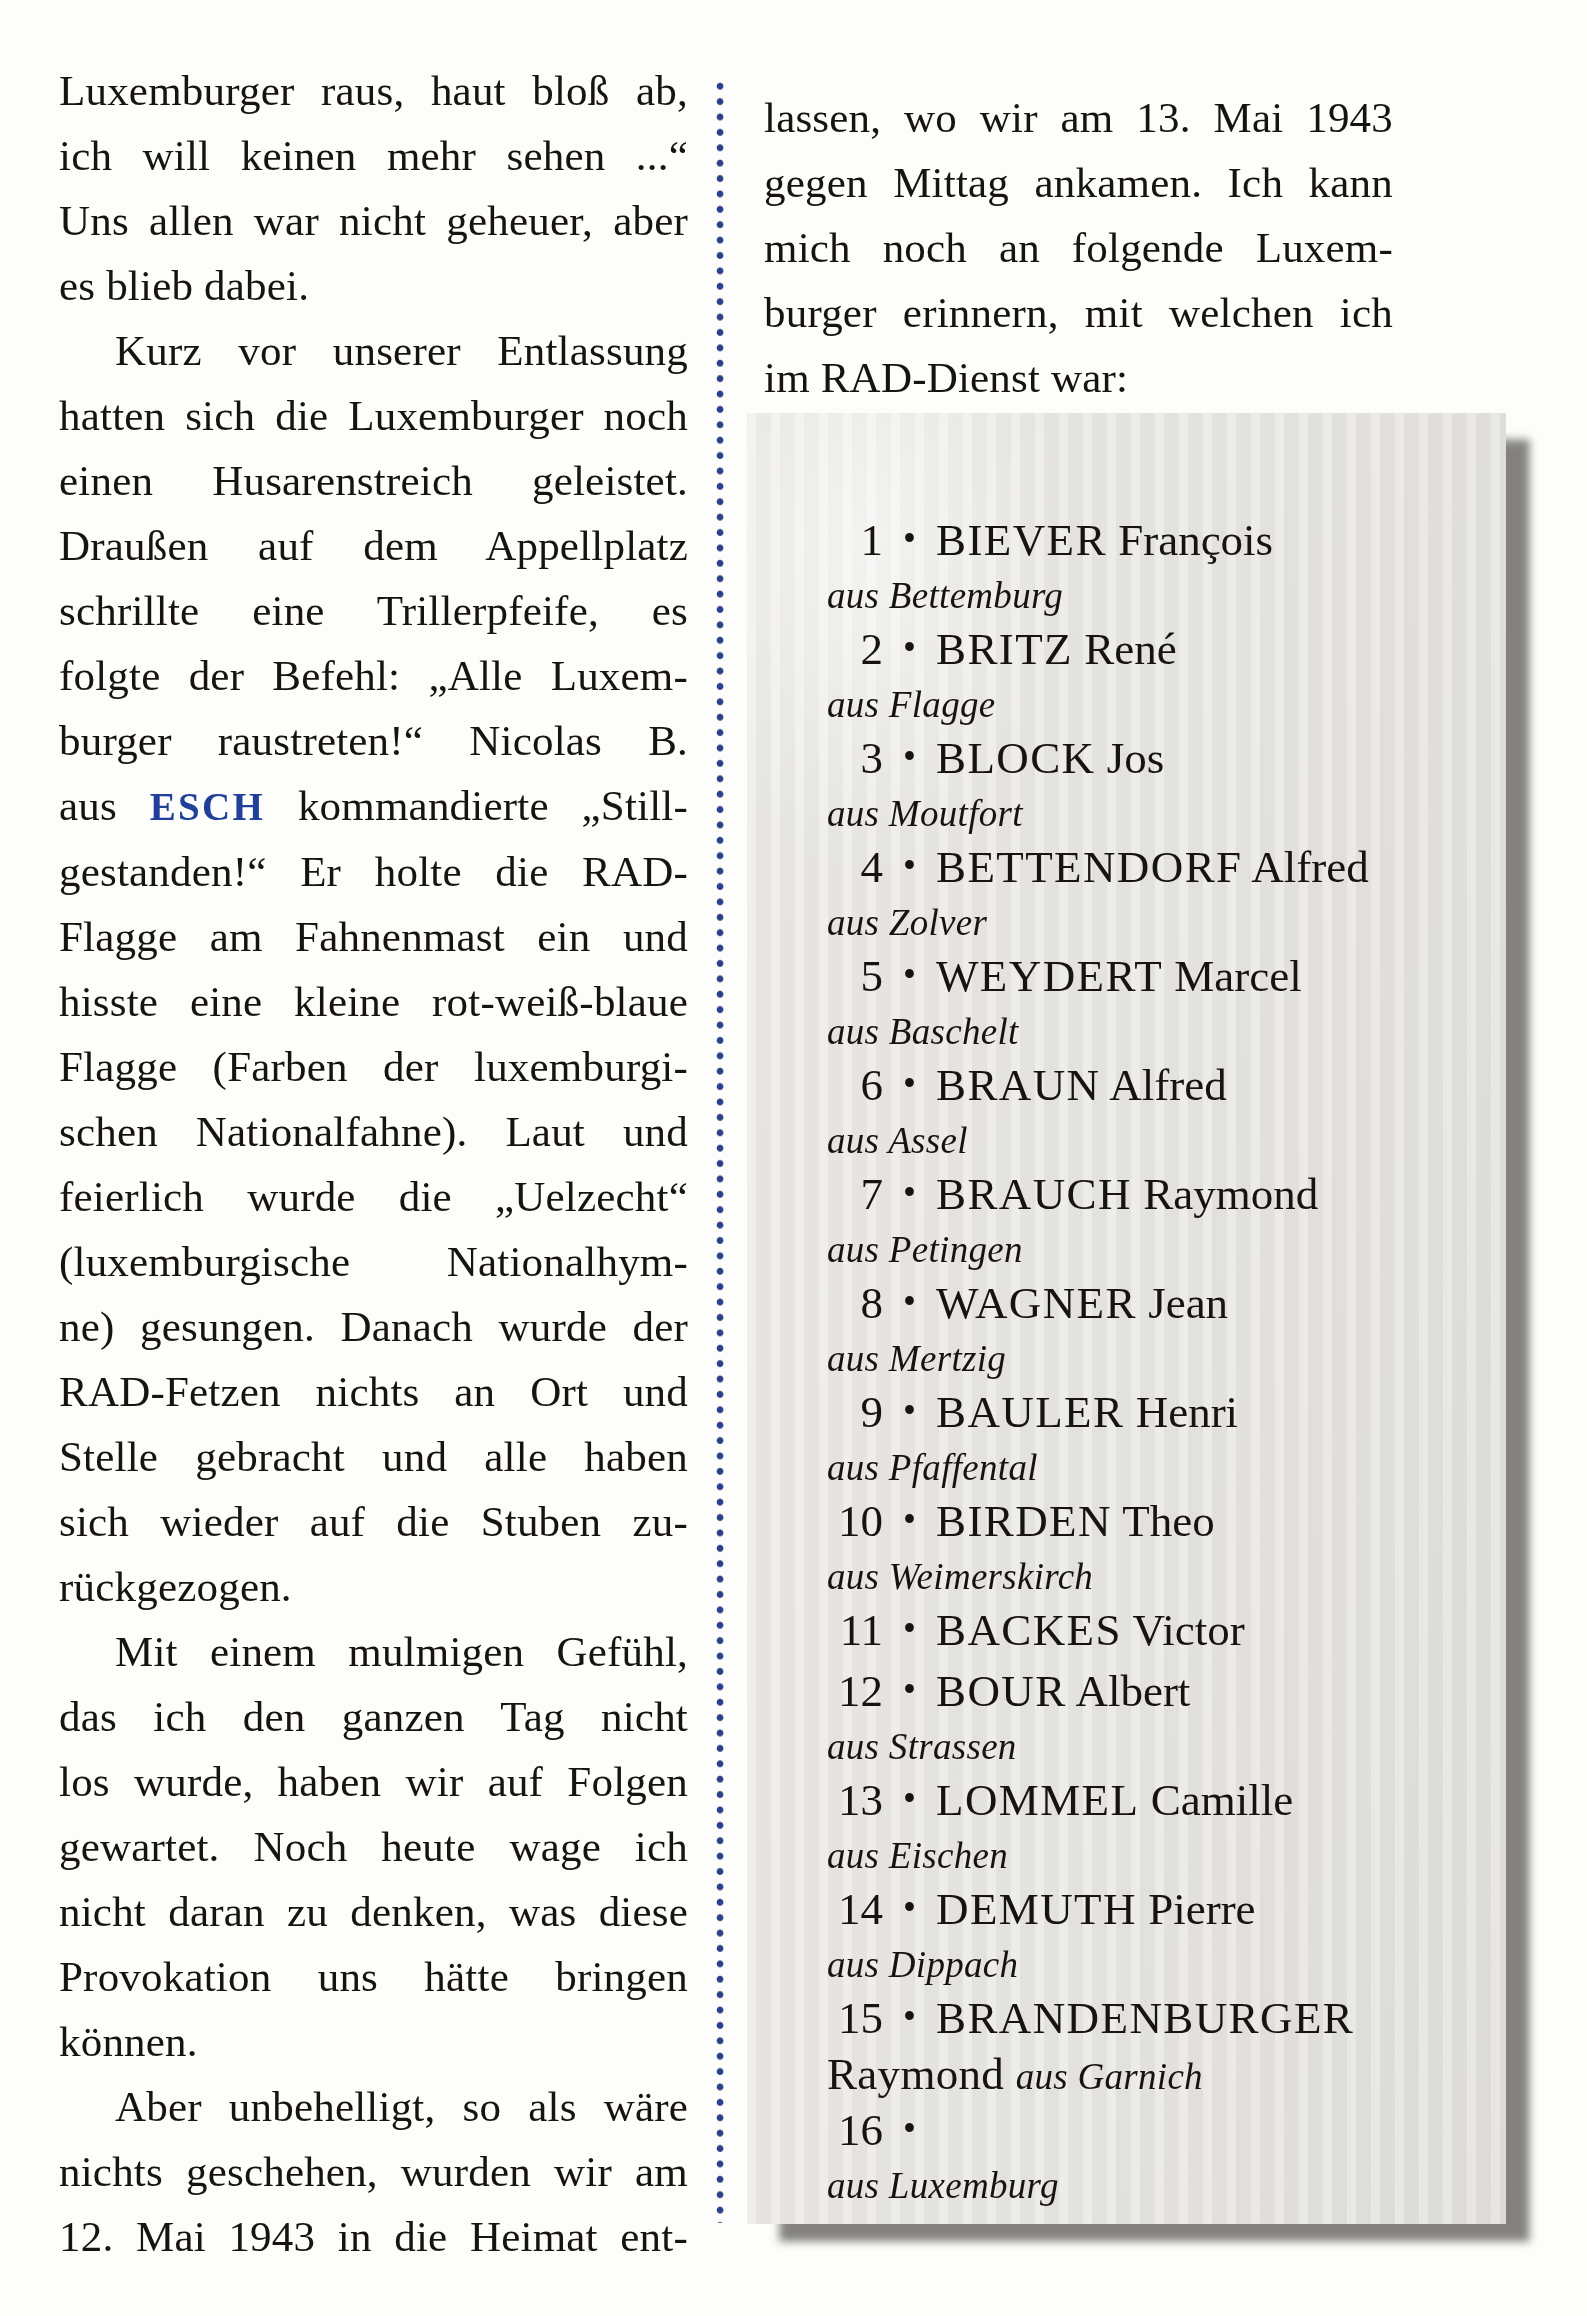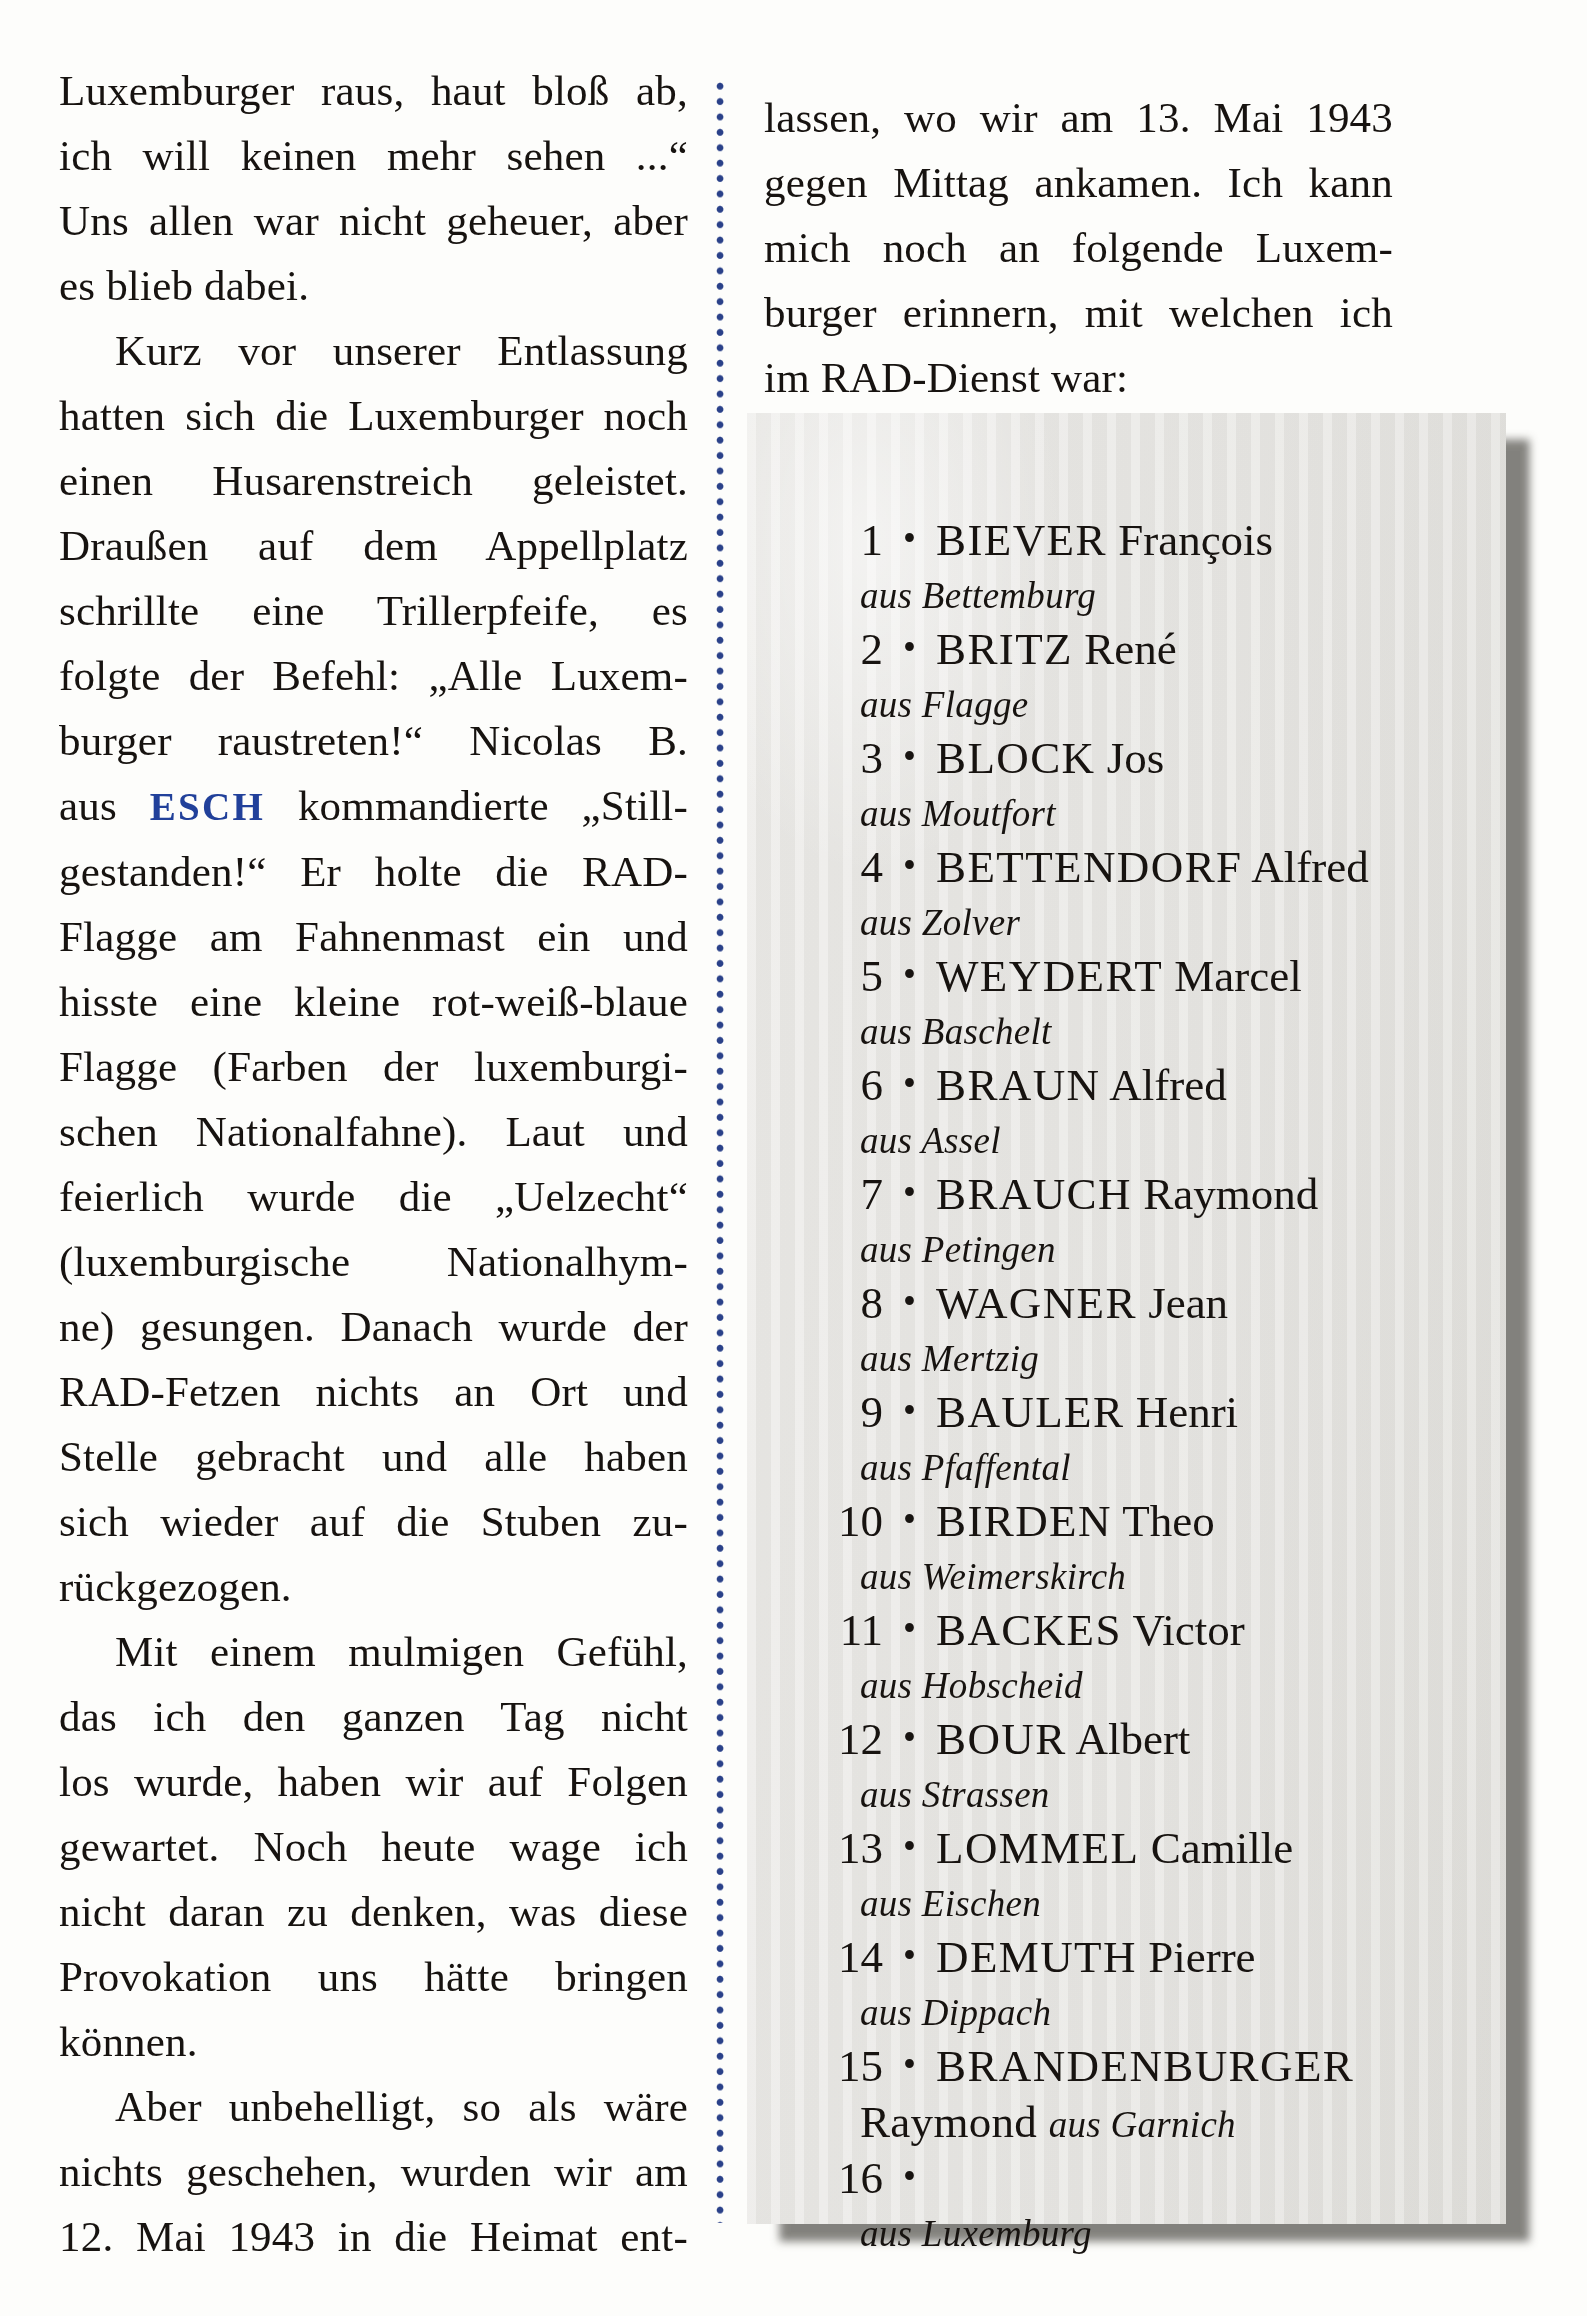--- a/index.html
+++ b/index.html
@@ -45,21 +45,21 @@
   }
   .roster-inner{padding-top:98px;}
   .ritem .l1{
     display:flex;align-items:baseline;
     font-size:45px;line-height:58px;white-space:pre;
   }
   .num{width:136px;text-align:right;}
   .bul{width:53px;text-align:center;font-size:37px;position:relative;top:-3.7px;}
   .surname{letter-spacing:1.4px;margin-top:27px;}
   .l2{
-    margin-left:113px;
+    margin-left:80px;
     font-size:37px;line-height:48px;
     font-style:italic;letter-spacing:0.3px;
   }
   .l2 .roman{font-style:normal;font-size:45px;}
 </style>
 </head>
 <body>
 
 <div class="page" style="--accent: #21409a; --dot: #2a4189;">
   <div class="col-left" id="left-col">
@@ -143,21 +143,20 @@
         <div class="ritem">
           <div class="l1"><span class="num">9</span><span class="bul">•</span><span><span class="surname">BAULER</span> <span class="given">Henri</span></span></div>
           <div class="l2"><span>aus Pfaffental</span></div>
         </div>
         <div class="ritem">
           <div class="l1"><span class="num">10</span><span class="bul">•</span><span><span class="surname">BIRDEN</span> <span class="given">Theo</span></span></div>
           <div class="l2"><span>aus Weimerskirch</span></div>
         </div>
         <div class="ritem">
           <div class="l1"><span class="num">11</span><span class="bul">•</span><span><span class="surname">BACKES</span> <span class="given">Victor</span></span></div>
-          <div class="l2"><span>aus Hobscheid</span></div>
         </div>
         <div class="ritem">
           <div class="l1"><span class="num">12</span><span class="bul">•</span><span><span class="surname">BOUR</span> <span class="given">Albert</span></span></div>
           <div class="l2"><span>aus Strassen</span></div>
         </div>
         <div class="ritem">
           <div class="l1"><span class="num">13</span><span class="bul">•</span><span><span class="surname">LOMMEL</span> <span class="given">Camille</span></span></div>
           <div class="l2"><span>aus Eischen</span></div>
         </div>
         <div class="ritem">

